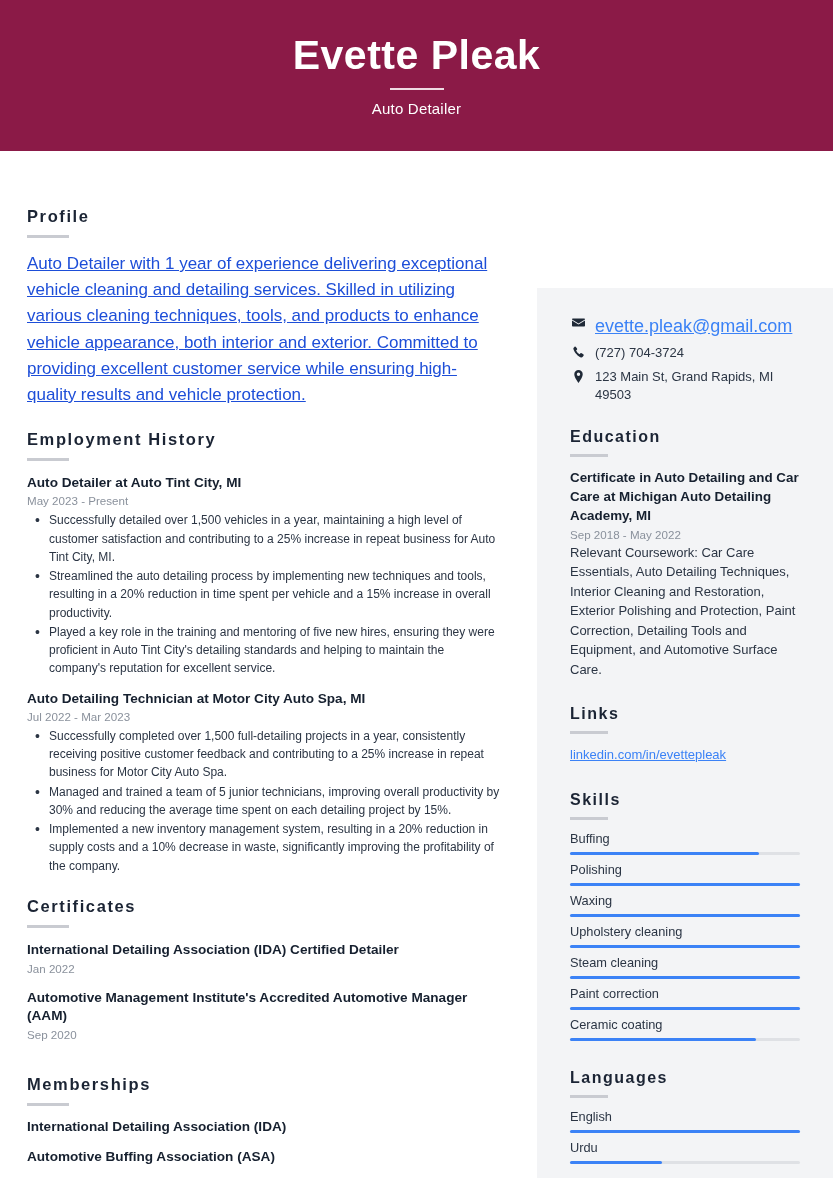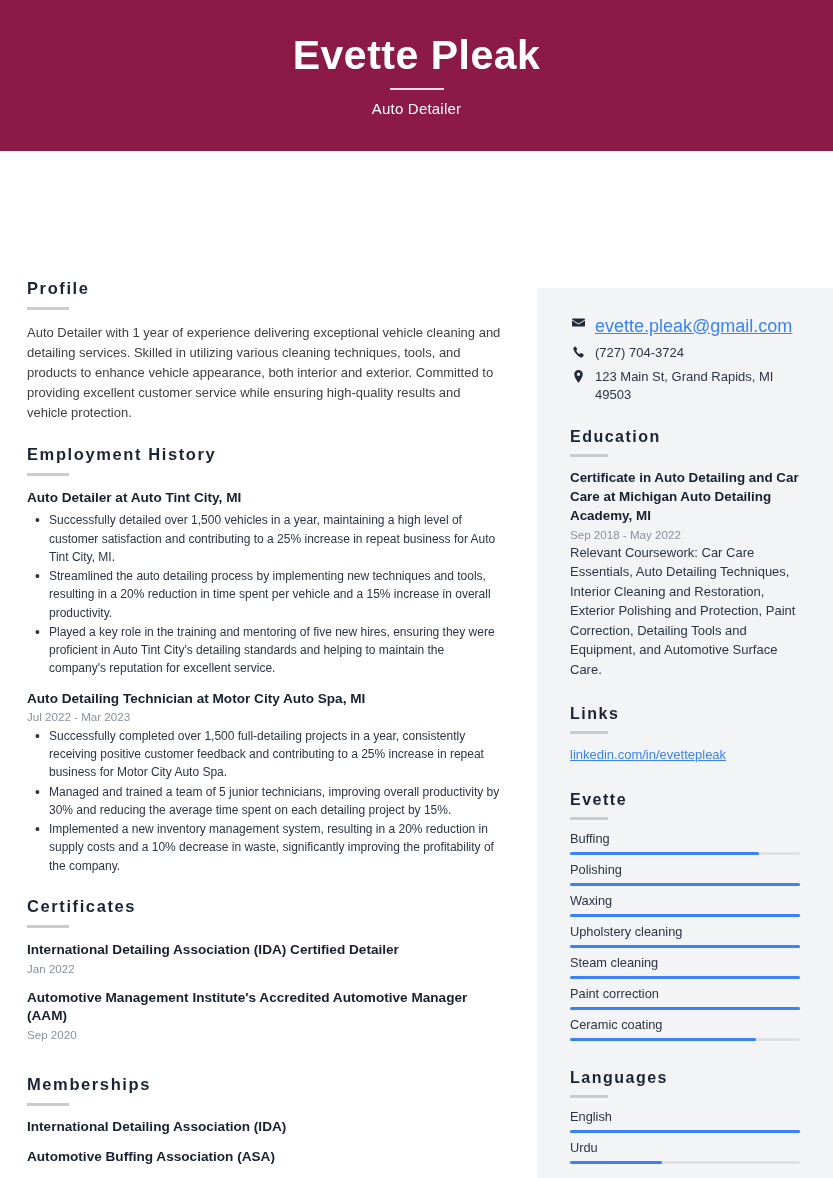--- a/index.html
+++ b/index.html
@@ -38,21 +38,21 @@
   .sec-head {
     font-size:16.5px; font-weight:700; letter-spacing:1.6px;
     color:#1b2434;
   }
   .sec-rule { width:42px; height:3px; background:#c9cbd1; margin:9px 0 13px 0; }
   .section { margin-bottom:22px; }
   .side .sec-head { font-size:16px; letter-spacing:1.5px; }
   .side .sec-rule { width:38px; margin:8px 0 11px 0; }
 
   
-  .para { font-size:13px; line-height:1.54; color:#404040; }
+  .para { font-size:17px; line-height:1.54; color:#1d4ed8;text-decoration:underline; }
 
   .entry { margin-bottom:12px; }
   .entry-title { font-size:13.6px; font-weight:700; color:#16202f; line-height:1.35; }
   .entry-date { font-size:11.6px; color:#8a919c; margin-top:2px; }
   .bullets { list-style:none; margin-top:4px; }
   .bullets li {
     position:relative; padding-left:22px;
     font-size:12px; line-height:1.52; color:#2b3544; margin-bottom:1px;
   }
   .bullets li:before {
@@ -112,20 +112,21 @@
         <div class="sec-rule"></div>
         <div class="para">Auto Detailer with 1 year of experience delivering exceptional vehicle cleaning and detailing services. Skilled in utilizing various cleaning techniques, tools, and products to enhance vehicle appearance, both interior and exterior. Committed to providing excellent customer service while ensuring high-quality results and vehicle protection.</div>
       </div>
 
       <div class="section">
         <div class="sec-head">Employment History</div>
         <div class="sec-rule"></div>
 
         <div class="entry">
           <div class="entry-title">Auto Detailer at Auto Tint City, MI</div>
+          <div class="entry-date">May 2023 - Present</div>
           <ul class="bullets">
             <li>Successfully detailed over 1,500 vehicles in a year, maintaining a high level of customer satisfaction and contributing to a 25% increase in repeat business for Auto Tint City, MI.</li>
             <li>Streamlined the auto detailing process by implementing new techniques and tools, resulting in a 20% reduction in time spent per vehicle and a 15% increase in overall productivity.</li>
             <li>Played a key role in the training and mentoring of five new hires, ensuring they were proficient in Auto Tint City's detailing standards and helping to maintain the company's reputation for excellent service.</li>
           </ul>
         </div>
 
         <div class="entry">
           <div class="entry-title">Auto Detailing Technician at Motor City Auto Spa, MI</div>
           <div class="entry-date">Jul 2022 - Mar 2023</div>
@@ -196,21 +197,21 @@
         <div class="edu-desc">Relevant Coursework: Car Care Essentials, Auto Detailing Techniques, Interior Cleaning and Restoration, Exterior Polishing and Protection, Paint Correction, Detailing Tools and Equipment, and Automotive Surface Care.</div>
       </div>
 
       <div class="section" style="margin-top:26px;">
         <div class="sec-head">Links</div>
         <div class="sec-rule"></div>
         <a class="side-link" href="#">linkedin.com/in/evettepleak</a>
       </div>
 
       <div class="section" style="margin-top:28px;">
-        <div class="sec-head">Evette</div>
+        <div class="sec-head">Skills</div>
         <div class="sec-rule"></div>
         <div id="skills-list">
             <div class="bar-item">
               <div class="bar-label">Buffing</div>
               <div class="bar-track">
                 <div class="bar-fill" style="width: 82%; background: rgb(59, 130, 246);"></div>
               </div>
             </div>
             <div class="bar-item">
               <div class="bar-label">Polishing</div>

